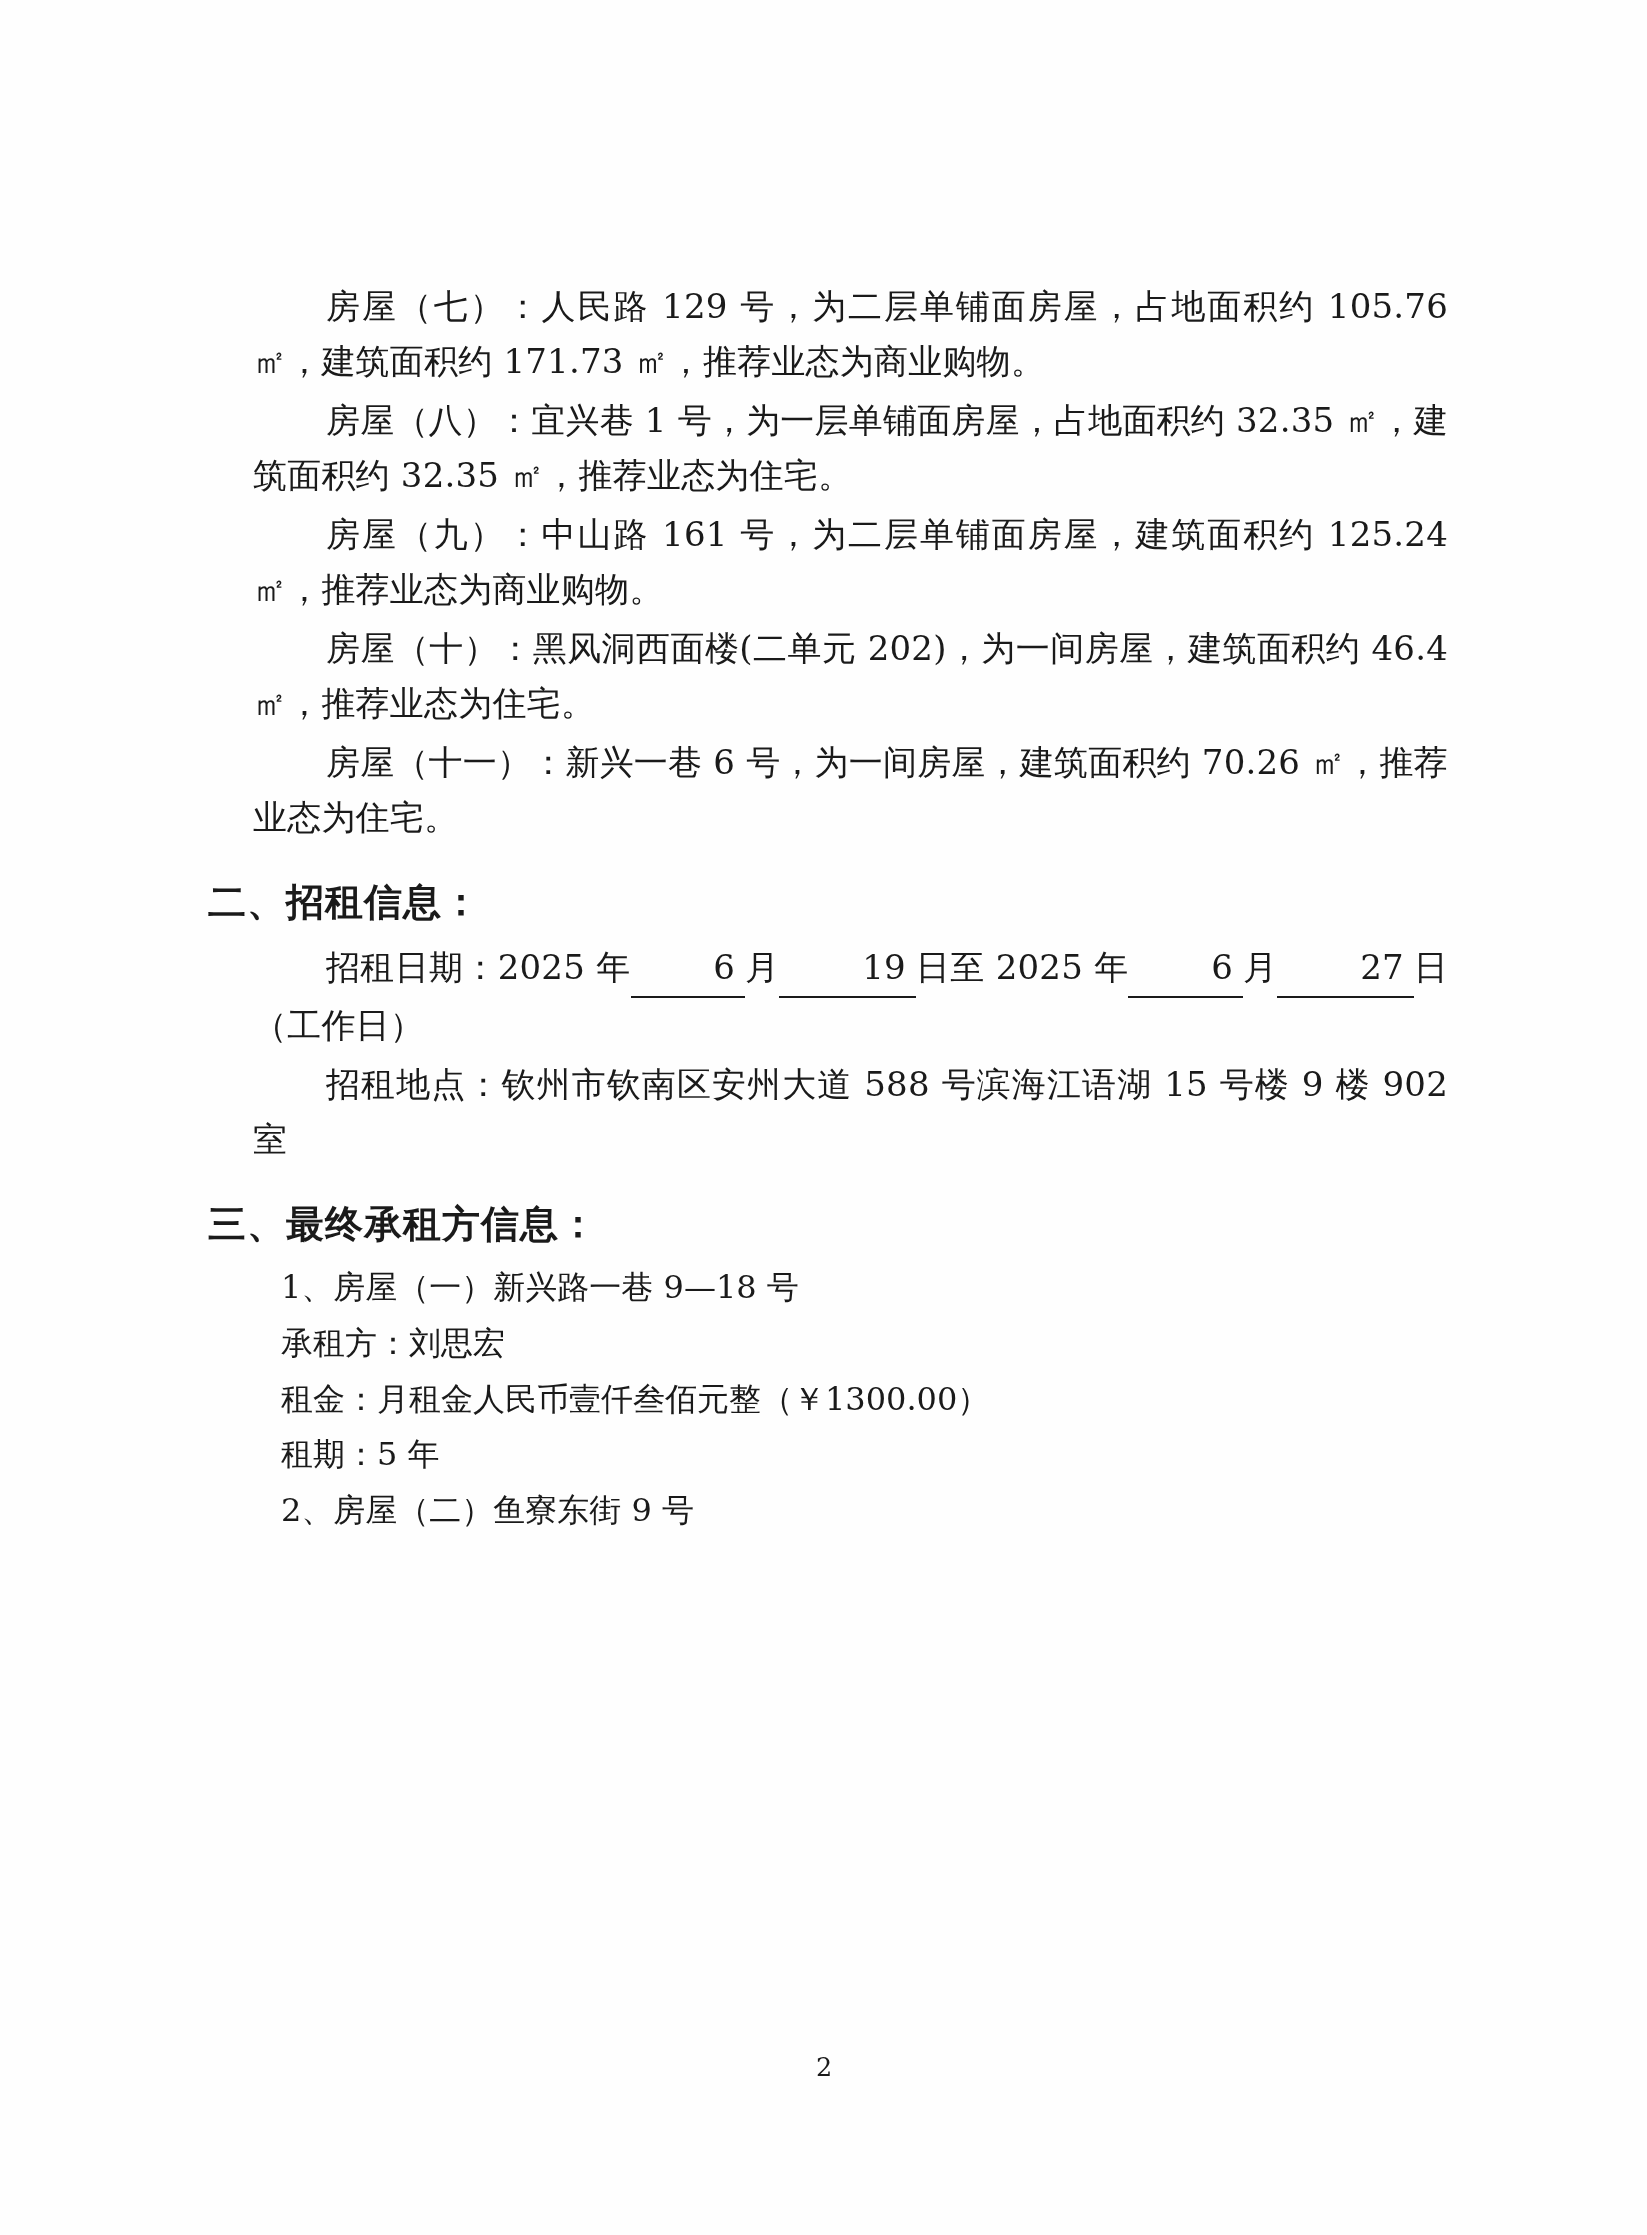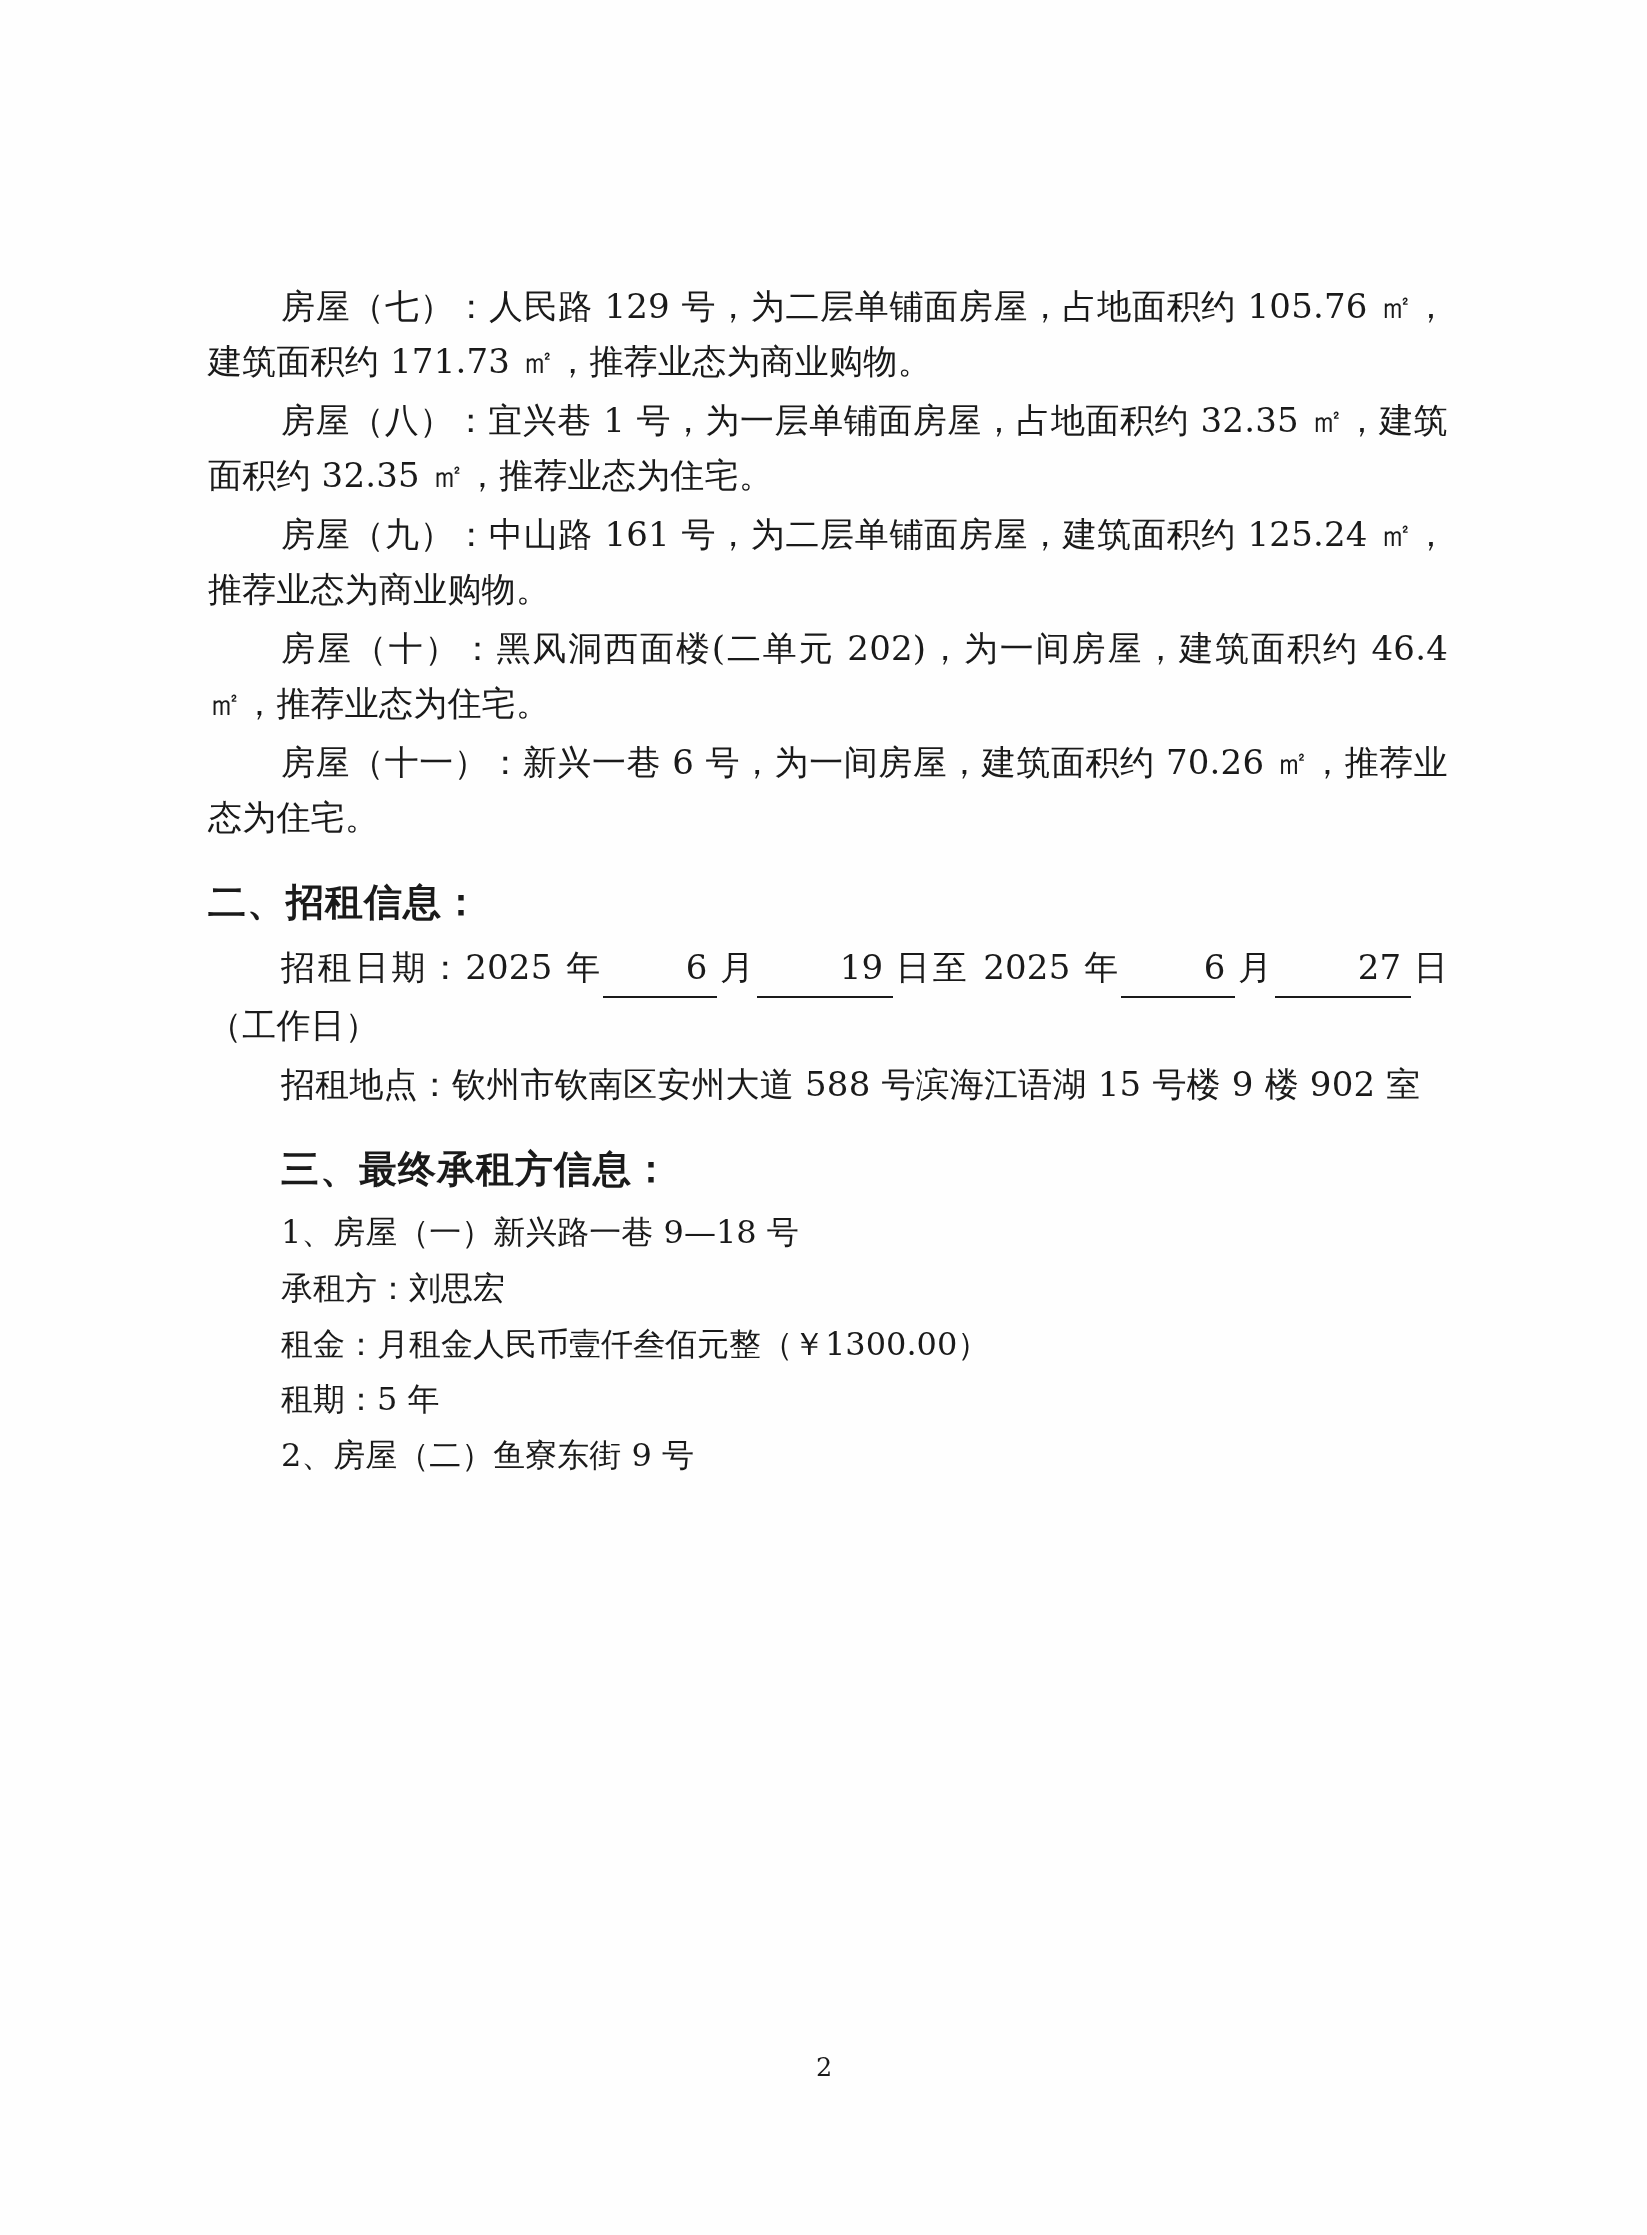--- a/index.html
+++ b/index.html
@@ -33,33 +33,33 @@
     margin: 0 0 3.9px 0;
     font-size: 34px;
     line-height: 1.62;
     text-align: justify;
     text-justify: inter-ideograph;
     letter-spacing: 0.2px;
     text-indent: 0;
   }
   p.para.indent {
     text-indent: 73px;
+    margin-left: 45px;
   }
   .heading {
     margin: 25.5px 0 7.8px 0;
     font-size: 38px;
     font-weight: bold;
     line-height: 1.62;
     letter-spacing: 1px;
   }
   .heading.level2 {
     margin-left: 0px;
   }
   .heading.level3 {
-    margin-left: 73px;
   }
   .line {
     margin: 0 0 3.9px 0;
     font-size: 32px;
     line-height: 1.62;
   }
   .line.ind {
     text-indent: 73px;
   }
   .ul-val {

